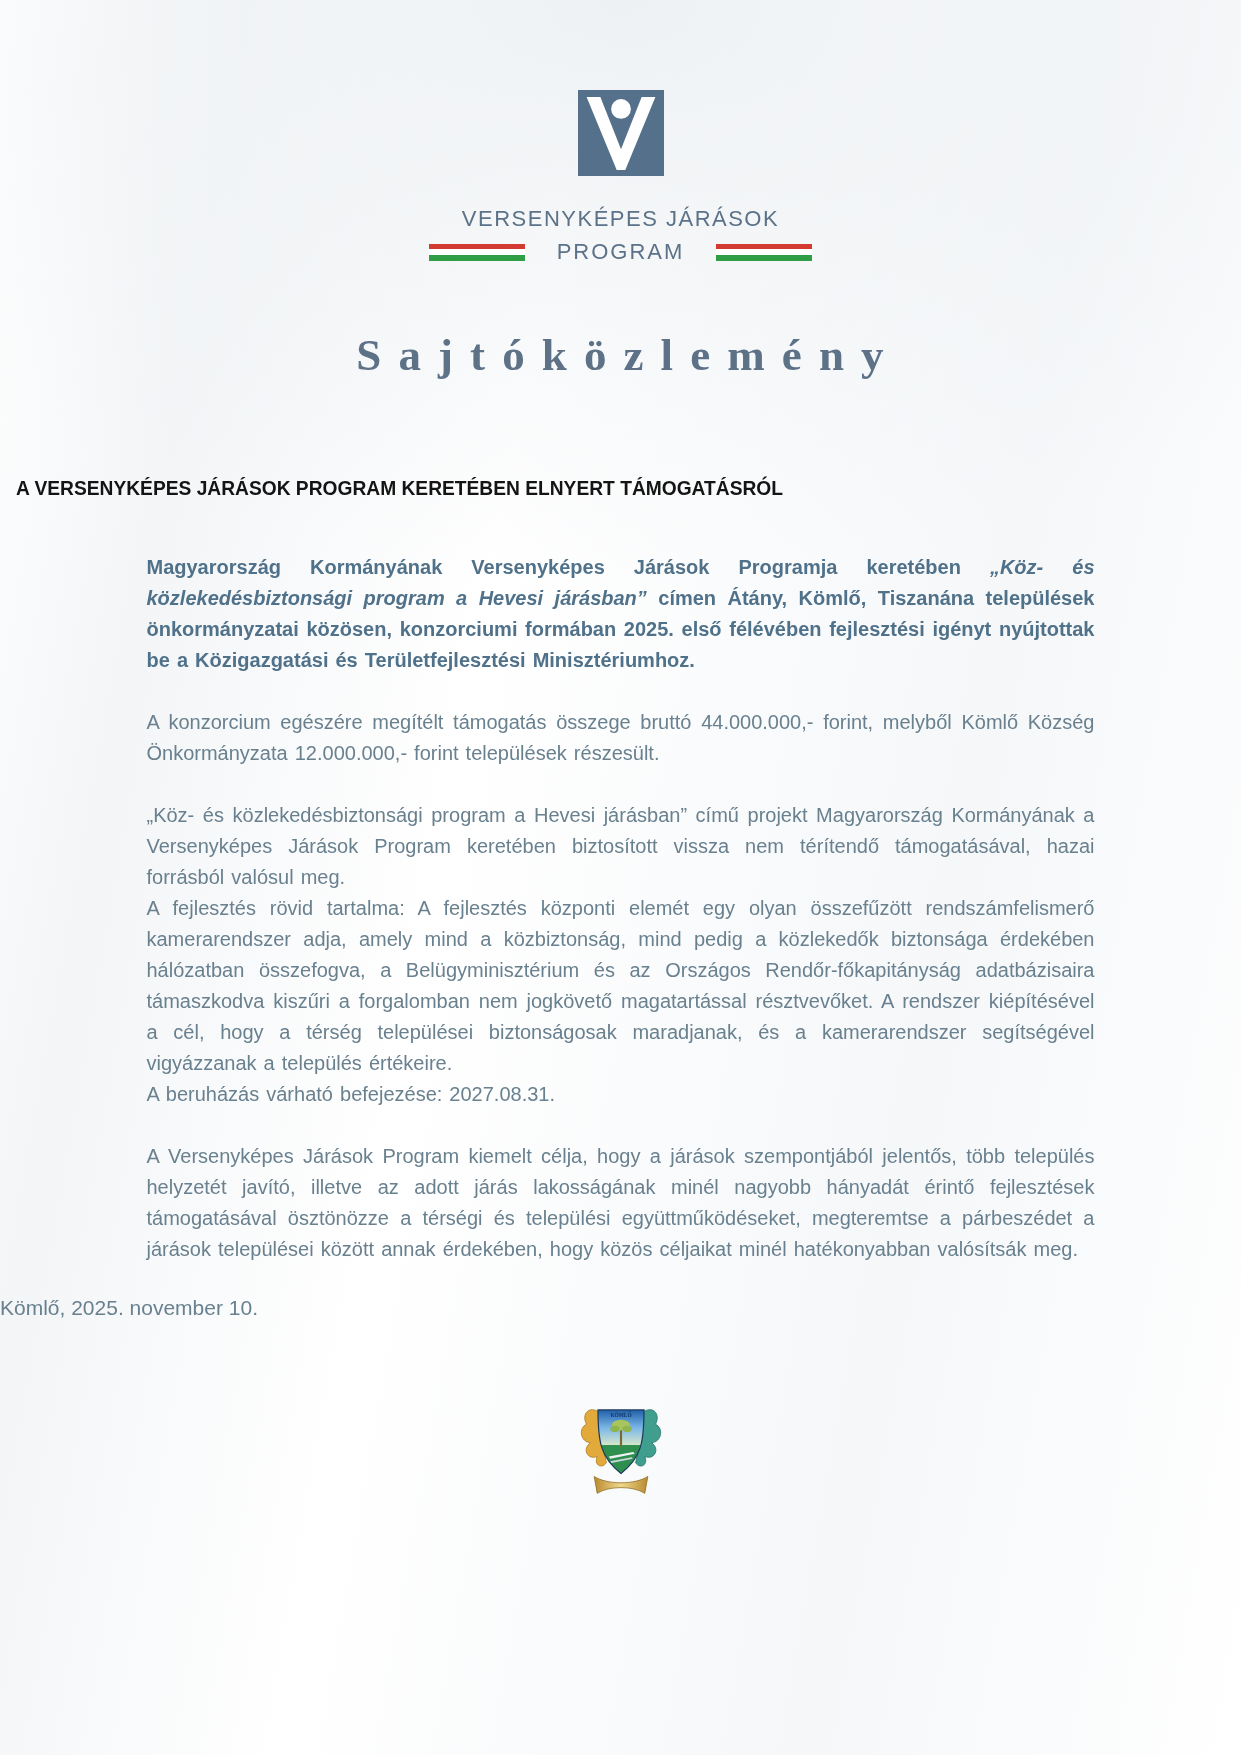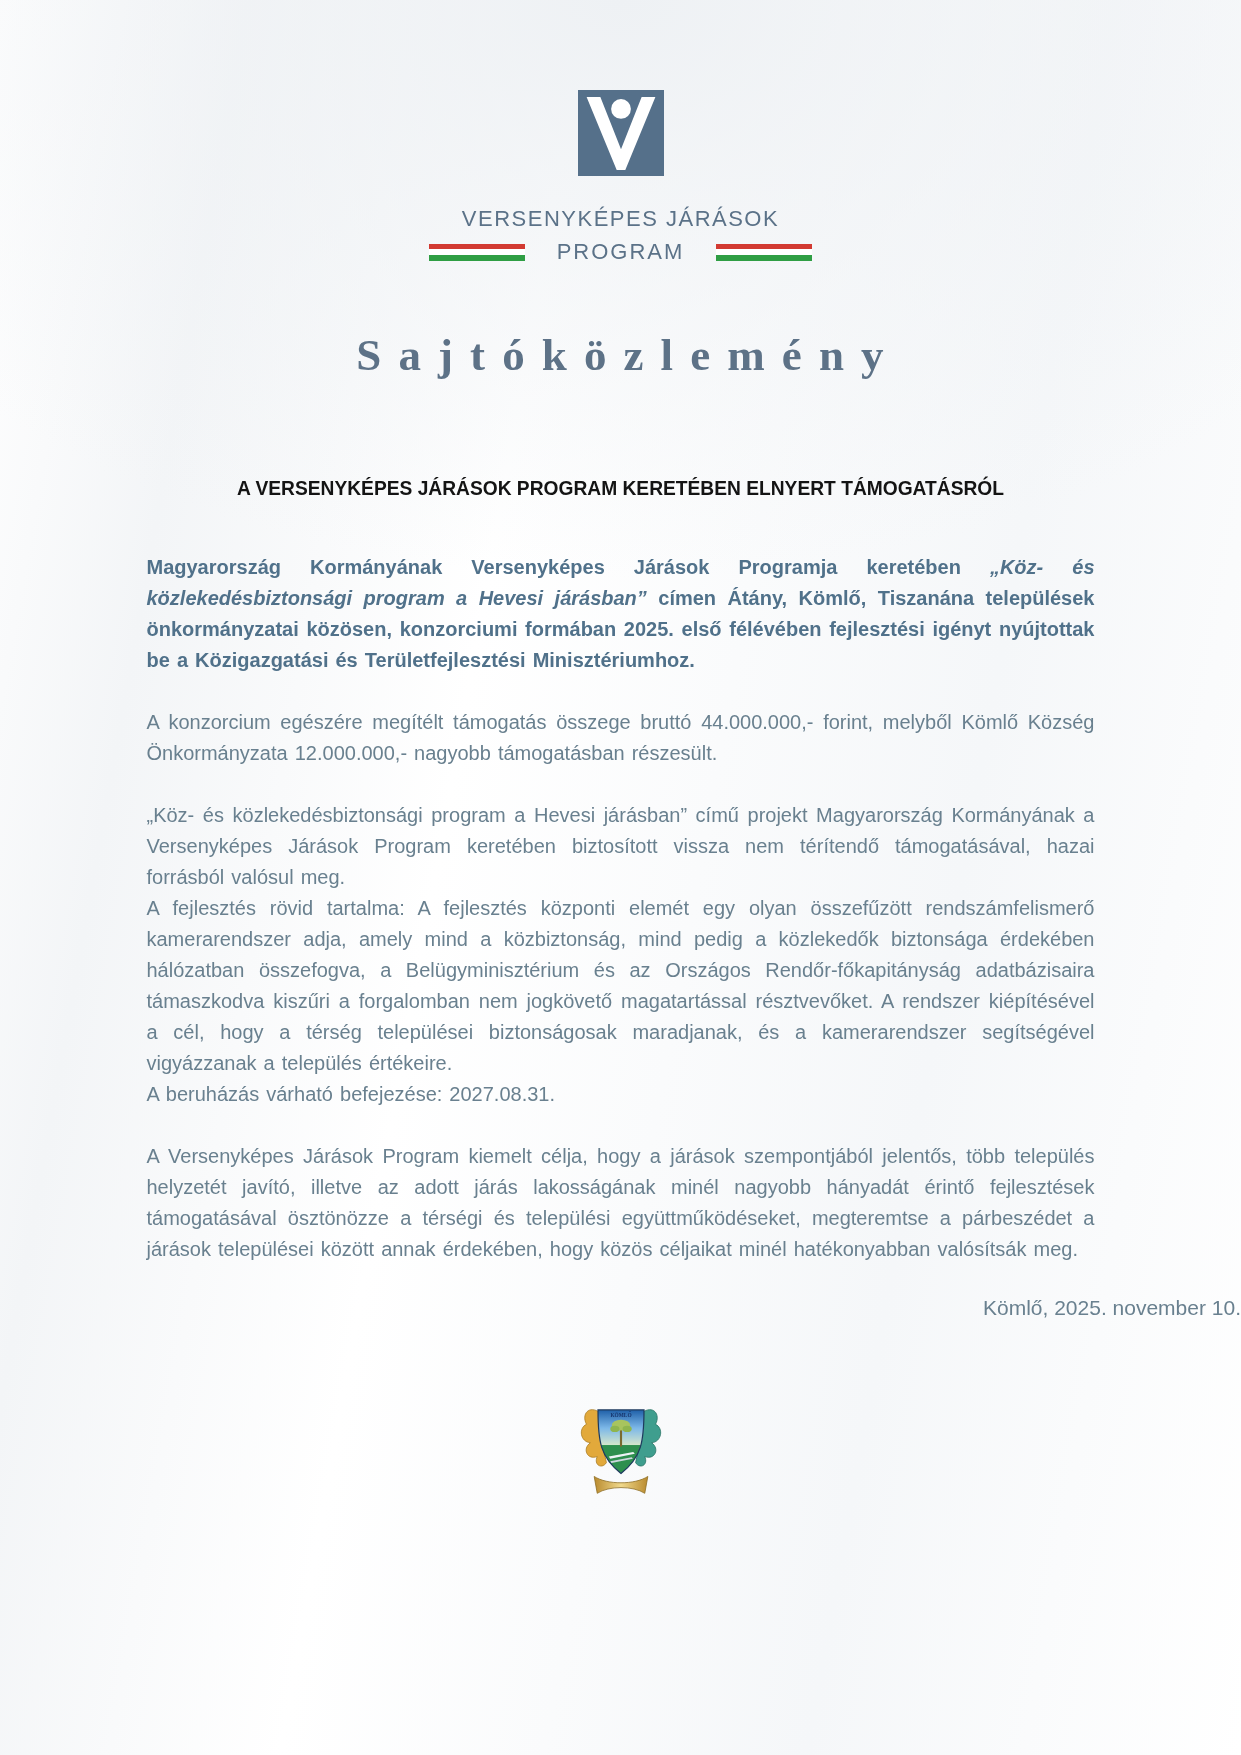--- a/index.html
+++ b/index.html
@@ -43,21 +43,21 @@
     text-align:center;
     font-family:"Liberation Serif", serif;
     font-weight:700;
     font-size:45px;
     letter-spacing:0.38em;
     color:#5d7287;
     padding-left:16px;
   }
   .doc-subtitle{
     margin-top:96px;
-    text-align:center;
+    text-align:left;
     font-size:20px;
     font-weight:600;
     color:#141414;
   }
   .doc-subtitle .squeeze{ display:inline-block; transform:scaleX(0.96); transform-origin:center; }
 
   
   .body-col{
     width:948px;
     margin:52px auto 0 auto;
@@ -67,21 +67,21 @@
     text-align:justify;
     word-spacing:1.5px;
   }
   .para{ margin:0 0 31px 0; }
   .para.bold{ font-weight:700; color:#50718a; }
   .para.bold .quote-it{ font-style:italic; }
   .line{ margin:0; }
 
   .dateline{
     margin-top:2px;
-    text-align:right;
+    text-align:left;
     color:#69808f;
     font-size:21px;
   }
 
   
   .crest-wrap{ margin-top:72px; text-align:center; }
   .crest{ display:inline-block; width:92px; height:126px; }
 </style>
 </head>
 <body>
@@ -115,21 +115,21 @@
   <div class="doc-title">Sajtóközlemény</div>
 
   <div class="doc-subtitle">
     <span class="squeeze">A VERSENYKÉPES JÁRÁSOK PROGRAM KERETÉBEN ELNYERT TÁMOGATÁSRÓL</span>
   </div>
 
   <div class="body-col">
 
     <p class="para bold"><span>Magyarország Kormányának Versenyképes Járások Programja keretében </span><span class="quote-it">„Köz- és közlekedésbiztonsági program a Hevesi járásban”</span><span> címen Átány, Kömlő, Tiszanána települések önkormányzatai közösen, konzorciumi formában 2025. első félévében fejlesztési igényt nyújtottak be a Közigazgatási és Területfejlesztési Minisztériumhoz.</span></p>
 
-    <p class="para">A konzorcium egészére megítélt támogatás összege bruttó 44.000.000,- forint, melyből Kömlő Község Önkormányzata 12.000.000,- nagyobb támogatásban részesült.</p>
+    <p class="para">A konzorcium egészére megítélt támogatás összege bruttó 44.000.000,- forint, melyből Kömlő Község Önkormányzata 12.000.000,- forint települések részesült.</p>
 
     <div class="para">
       <div class="line">„Köz- és közlekedésbiztonsági program a Hevesi járásban” című projekt Magyarország Kormányának a Versenyképes Járások Program keretében biztosított vissza nem térítendő támogatásával, hazai forrásból valósul meg.</div>
       <div class="line">A fejlesztés rövid tartalma: A fejlesztés központi elemét egy olyan összefűzött rendszámfelismerő kamerarendszer adja, amely mind a közbiztonság, mind pedig a közlekedők biztonsága érdekében hálózatban összefogva, a Belügyminisztérium és az Országos Rendőr-főkapitányság adatbázisaira támaszkodva kiszűri a forgalomban nem jogkövető magatartással résztvevőket. A rendszer kiépítésével a cél, hogy a térség települései biztonságosak maradjanak, és a kamerarendszer segítségével vigyázzanak a település értékeire.</div>
       <div class="line">A beruházás várható befejezése: 2027.08.31.</div>
     </div>
 
     <p class="para">A Versenyképes Járások Program kiemelt célja, hogy a járások szempontjából jelentős, több település helyzetét javító, illetve az adott járás lakosságának minél nagyobb hányadát érintő fejlesztések támogatásával ösztönözze a térségi és települési együttműködéseket, megteremtse a párbeszédet a járások települései között annak érdekében, hogy közös céljaikat minél hatékonyabban valósítsák meg.</p>
   </div>
 

